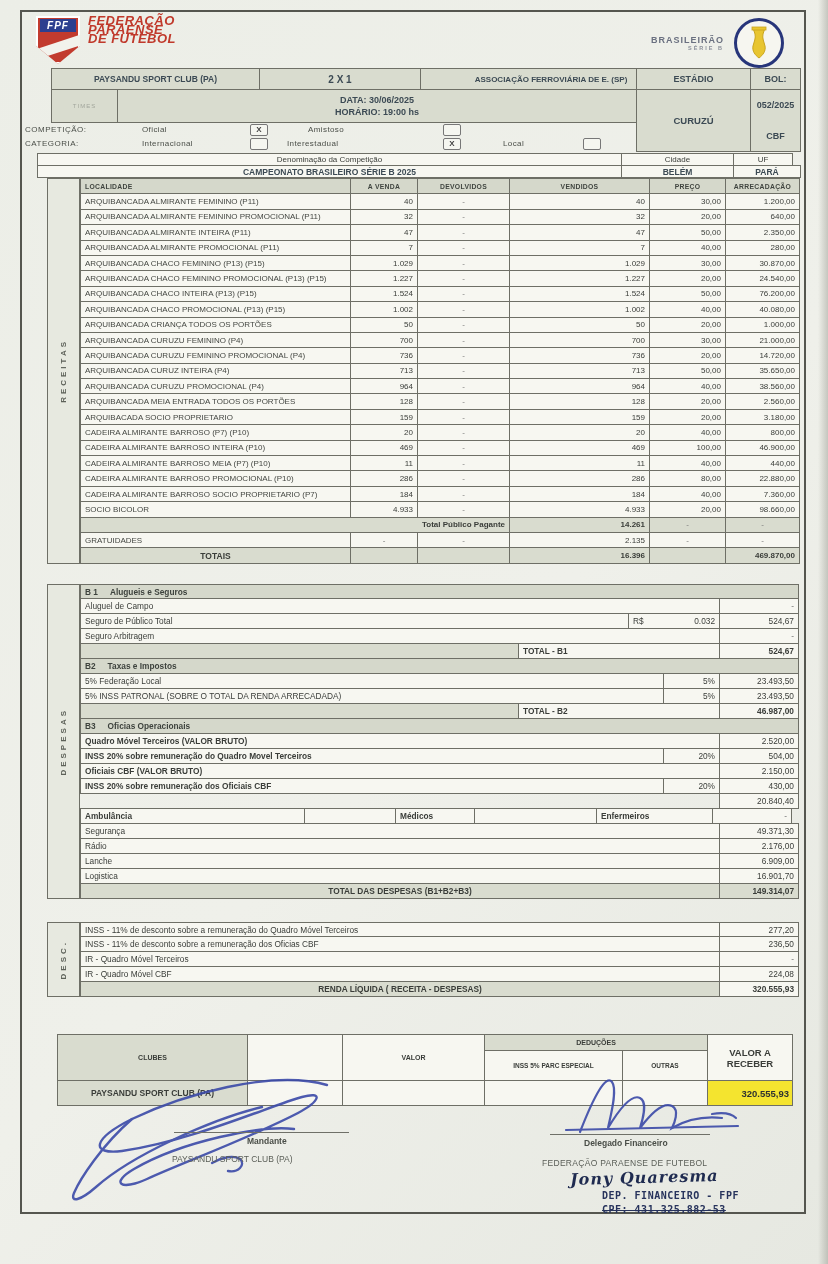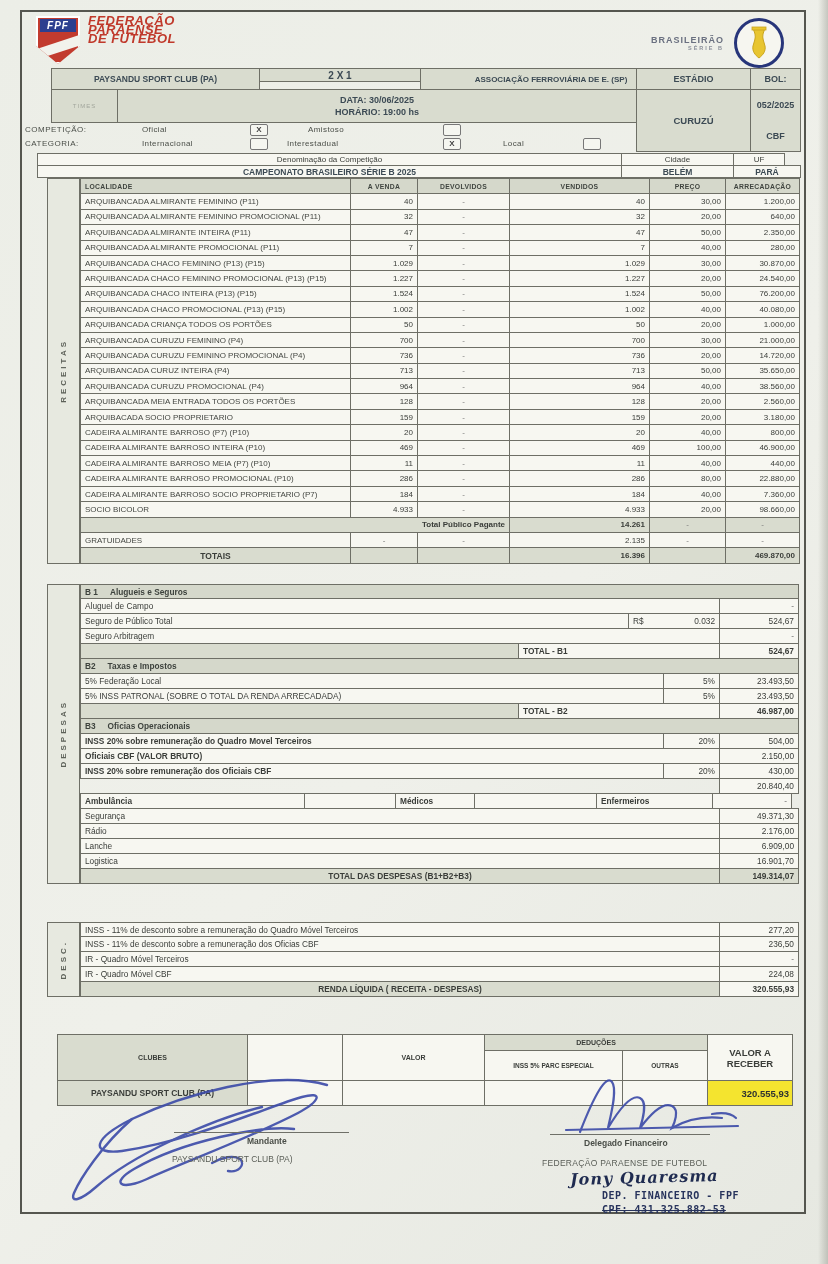--- a/index.html
+++ b/index.html
@@ -99,21 +99,21 @@
             <path d="M9 2 h12 l-2 6 c-1 4 1 8 2 12 c1 5 -2 9 -6 12 c-4 -3 -7 -7 -6 -12 c1 -4 3 -8 2 -12 z" fill="#e8c530" stroke="#c9a41e" stroke-width="1"></path>
             <rect x="8" y="1" width="14" height="3" fill="#e8c530" stroke="#c9a41e" stroke-width="0.8"></rect>
           </svg>
         </div>
       </div>
     </div>
 
     <div class="hcell shade hl" style="left:29px;top:56px;width:209px;height:22px;">
         <span>PAYSANDU SPORT CLUB (PA)</span>
       </div>
-    <div class="hcell shade hl" style="left:237px;top:56px;width:162px;height:14px;font-size:10px;">
+    <div class="hcell shade hl" style="left:237px;top:56px;width:162px;height:22px;font-size:10px;">
         <span>2 X 1</span>
       </div>
     <div class="hcell shade hl" style="left:398px;top:56px;width:217px;height:22px;font-size:8px;padding-left:45px;">
         <span>ASSOCIAÇÃO FERROVIÁRIA DE E. (SP)</span>
       </div>
     <div class="hcell shade hl" style="left:614px;top:56px;width:115px;height:22px;font-size:9px;">
         <span>ESTÁDIO</span>
       </div>
     <div class="hcell shade hl" style="left:728px;top:56px;width:51px;height:22px;font-size:9px;">
         <span>BOL:</span>
@@ -150,21 +150,21 @@
       <span style="position:absolute;left:478px;">Local</span>
       <span class="chk" style="position:absolute;left:558px;top:-1px;"></span>
     </div>
 
     <div class="hcell white" style="left:15px;top:141px;width:585px;height:13px;font-size:8px;">
         <span>Denominação da Competição</span>
       </div>
     <div class="hcell white" style="left:599px;top:141px;width:113px;height:13px;font-size:8px;">
         <span>Cidade</span>
       </div>
-    <div class="hcell white" style="left:711px;top:141px;width:52px;height:13px;font-size:8px;">
+    <div class="hcell white" style="left:711px;top:141px;width:60px;height:13px;font-size:8px;">
         <span>UF</span>
       </div>
     <div class="hcell white hl" style="left:15px;top:153px;width:585px;height:13px;font-size:8.5px;">
         <span>CAMPEONATO BRASILEIRO SÉRIE B 2025</span>
       </div>
     <div class="hcell white hl" style="left:599px;top:153px;width:113px;height:13px;font-size:8.5px;">
         <span>BELÉM</span>
       </div>
     <div class="hcell white hl" style="left:711px;top:153px;width:68px;height:13px;font-size:8.5px;">
         <span>PARÁ</span>
@@ -475,20 +475,28 @@
             </div>
             <div class="bcell val" style="font-weight:bold;">
               <span>46.987,00</span>
             </div>
           </div>
 
         <div class="brow">
             <div class="bcell flex1 sechead">
               <span class="code">B3</span>
               <span>Oficias Operacionais</span>
+            </div>
+          </div>
+        <div class="brow">
+            <div class="bcell flex1" style="font-weight:bold;">
+              <span>Quadro Móvel Terceiros (VALOR BRUTO)</span>
+            </div>
+            <div class="bcell val">
+              <span>2.520,00</span>
             </div>
           </div>
         <div class="brow">
             <div class="bcell flex1" style="font-weight:bold;">
               <span>INSS 20% sobre remuneração do Quadro Movel Terceiros</span>
             </div>
             <div class="bcell rate">
               <span>20%</span>
             </div>
             <div class="bcell val">

